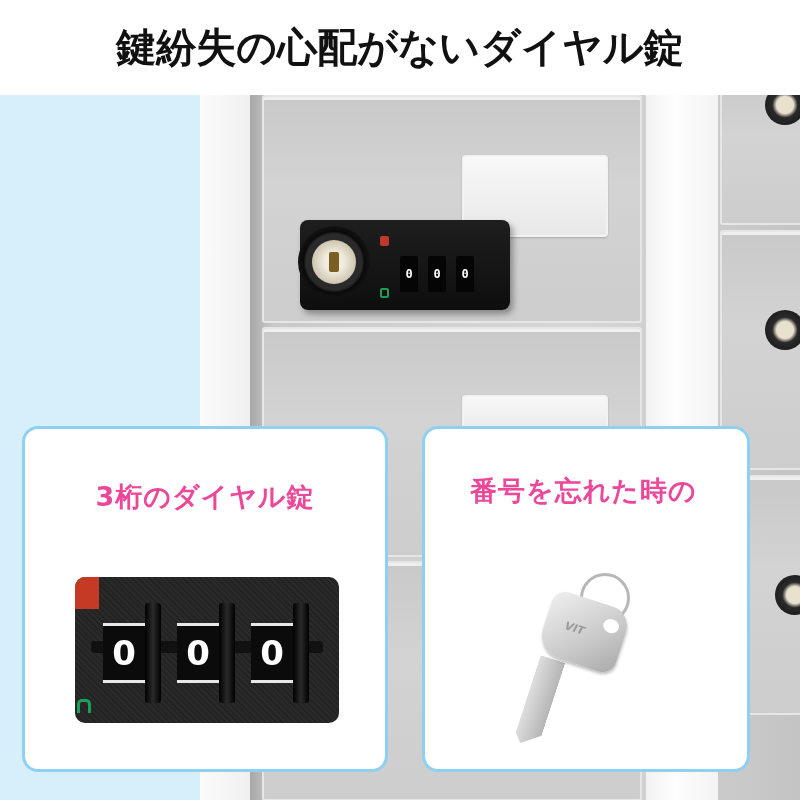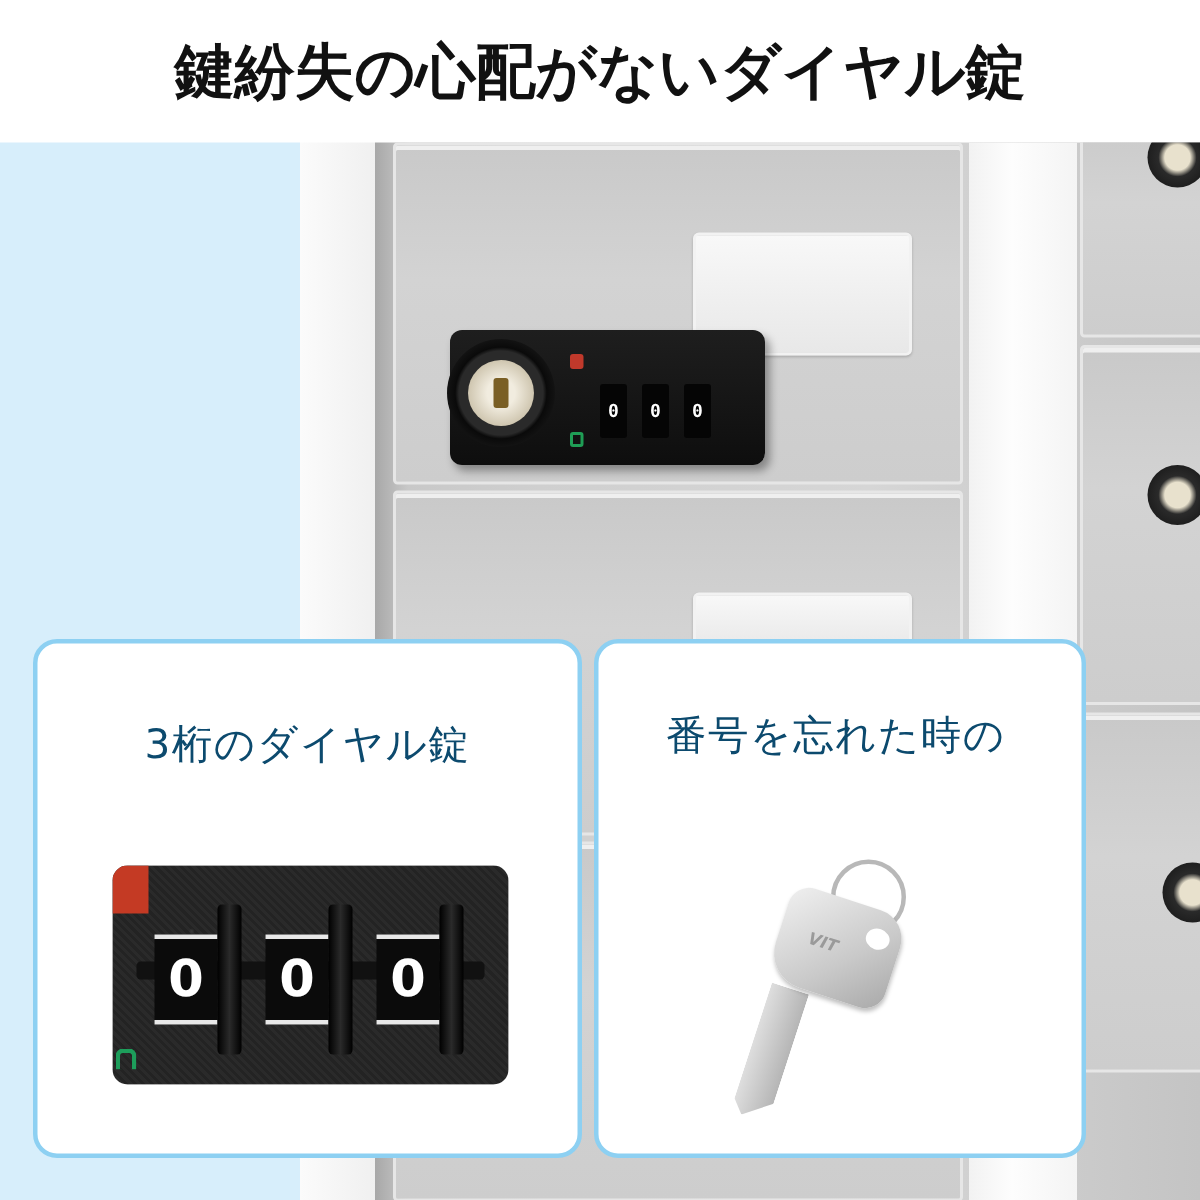--- a/index.html
+++ b/index.html
@@ -82,25 +82,25 @@
     position: absolute; width: 40px; height: 40px; border-radius: 50%;
     background: radial-gradient(circle, #e8e1cd 30%, #2a2a2a 45%, #111 100%);
   }
 
   
   .card {
     position: absolute; top: 426px; height: 346px; background: #ffffff;
     border: 3px solid #8dd0f2; border-radius: 16px;
   }
   .card.left { left: 22px; width: 366px; }
-  .card.right { left: 396px; width: 328px; }
+  .card.right { left: 422px; width: 328px; }
 
   .card-title {
-    position: absolute; color: #0c4a6e; font-family: "DejaVu Sans", sans-serif;
-    font-size: 27px; font-weight: normal; line-height: 40px; letter-spacing: 1px;
+    position: absolute; color: #ec4899; font-family: "DejaVu Sans", sans-serif;
+    font-size: 27px; font-weight: bold; line-height: 40px; letter-spacing: 1px;
   }
   .card.left .card-title { left: 0; width: 100%; top: 48px; text-align: center; }
   .card.right .card-title { left: 45px; top: 42px; }
 
   .dial-photo {
     position: absolute; left: 50px; top: 148px; width: 264px; height: 146px;
     border-radius: 10px; overflow: hidden;
     background:
       radial-gradient(circle at 20% 30%, #3a3a3a 0, transparent 2px),
       repeating-linear-gradient(45deg, #2a2a2a 0 2px, #232323 2px 4px);

